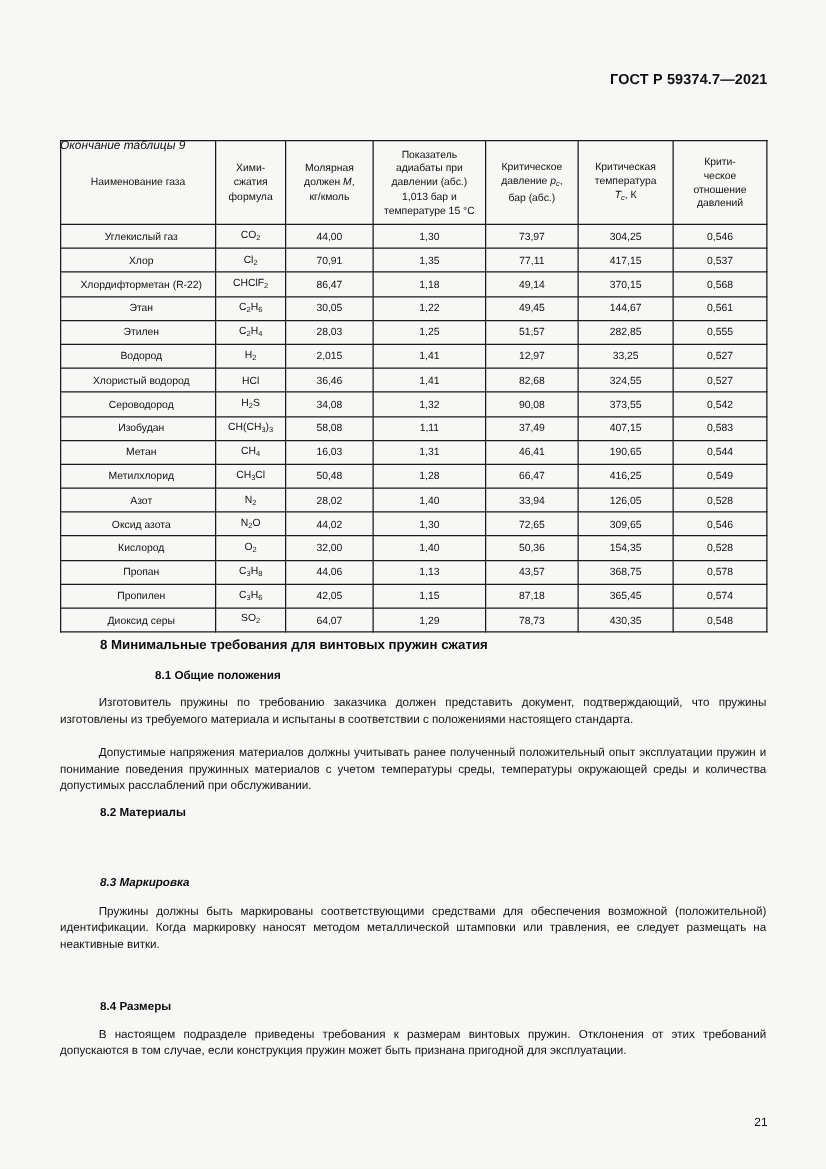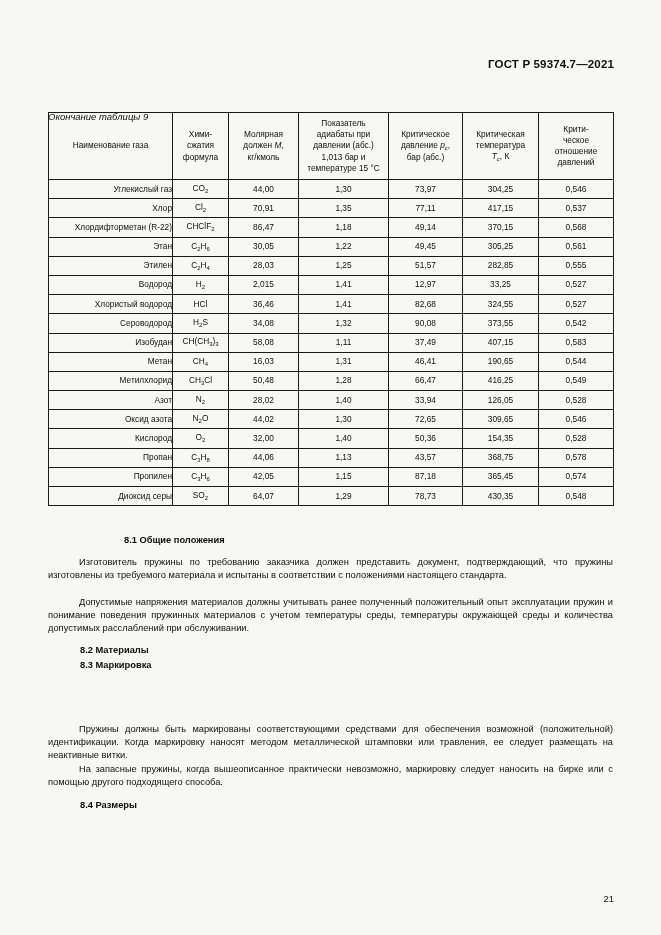--- a/index.html
+++ b/index.html
@@ -58,21 +58,21 @@
     line-height: 1.33;
     padding: 2px 3px;
   }
   table.gas-table tbody td {
     height: 18.2px;
     vertical-align: middle;
     text-align: center;
     line-height: 1.1;
   }
   table.gas-table tbody td.name {
-    text-align: right;
+    text-align: center;
     padding-left: 5px;
     margin-left: 16px;
   }
   .col-name   { width: 124px; }
   .col-form   { width: 56px; }
   .col-mass   { width: 70px; }
   .col-adia   { width: 90px; }
   .col-pcrit  { width: 74px; }
   .col-tcrit  { width: 76px; }
   .col-ratio  { width: 75px; }
@@ -202,21 +202,21 @@
           <td>49,14</td>
           <td>370,15</td>
           <td>0,568</td>
         </tr>
         <tr>
           <td class="name">Этан</td>
           <td>C<sub>2</sub>H<sub>6</sub></td>
           <td>30,05</td>
           <td>1,22</td>
           <td>49,45</td>
-          <td>305,25</td>
+          <td>144,67</td>
           <td>0,561</td>
         </tr>
         <tr>
           <td class="name">Этилен</td>
           <td>C<sub>2</sub>H<sub>4</sub></td>
           <td>28,03</td>
           <td>1,25</td>
           <td>51,57</td>
           <td>282,85</td>
           <td>0,555</td>
@@ -325,28 +325,29 @@
           <td>SO<sub>2</sub></td>
           <td>64,07</td>
           <td>1,29</td>
           <td>78,73</td>
           <td>430,35</td>
           <td>0,548</td>
         </tr>
       </tbody>
   </table>
 
+  <h2 class="sec" style="top:510px;">8 Минимальные требования для винтовых пружин сжатия</h2>
 
   <h3 class="subsec" style="top:535px;padding-left:44px;">8.1 Общие положения</h3>
   <p class="body" style="top:596px;">Допустимые напряжения материалов должны учитывать ранее полученный положительный опыт эксплуатации пружин и понимание поведения пружинных материалов с учетом температуры среды, температуры окружающей среды и количества допустимых расслаблений при обслуживании.</p>
   <p class="body" style="top:556px;">Изготовитель пружины по требованию заказчика должен представить документ, подтверждающий, что пружины изготовлены из требуемого материала и испытаны в соответствии с положениями настоящего стандарта.</p>
 
   <h3 class="subsec" style="top:645px;">8.2 Материалы</h3>
 
-  <h3 class="subsec" style="top:660px;">8.3 Маркировка</h3>
+  <h3 class="subsec" style="top:701px;font-style:italic;">8.3 Маркировка</h3>
   <p class="body" style="top:723px;">Пружины должны быть маркированы соответствующими средствами для обеспечения возможной (положительной) идентификации. Когда маркировку наносят методом металлической штамповки или травления, ее следует размещать на неактивные витки.</p>
-  <p class="body" style="top:763px;">На запасные пружины, когда вышеописанное практически невозможно, маркировку следует наносить на бирке или с помощью другого подходящего способа.</p>
 
   <h3 class="subsec" style="top:800px;">8.4 Размеры</h3>
+  <p class="body" style="top:821px;">В настоящем подразделе приведены требования к размерам винтовых пружин. Отклонения от этих требований допускаются в том случае, если конструкция пружин может быть признана пригодной для эксплуатации.</p>
 
   <div class="page-number">21</div>
 
 </div>
 
 </body></html>

